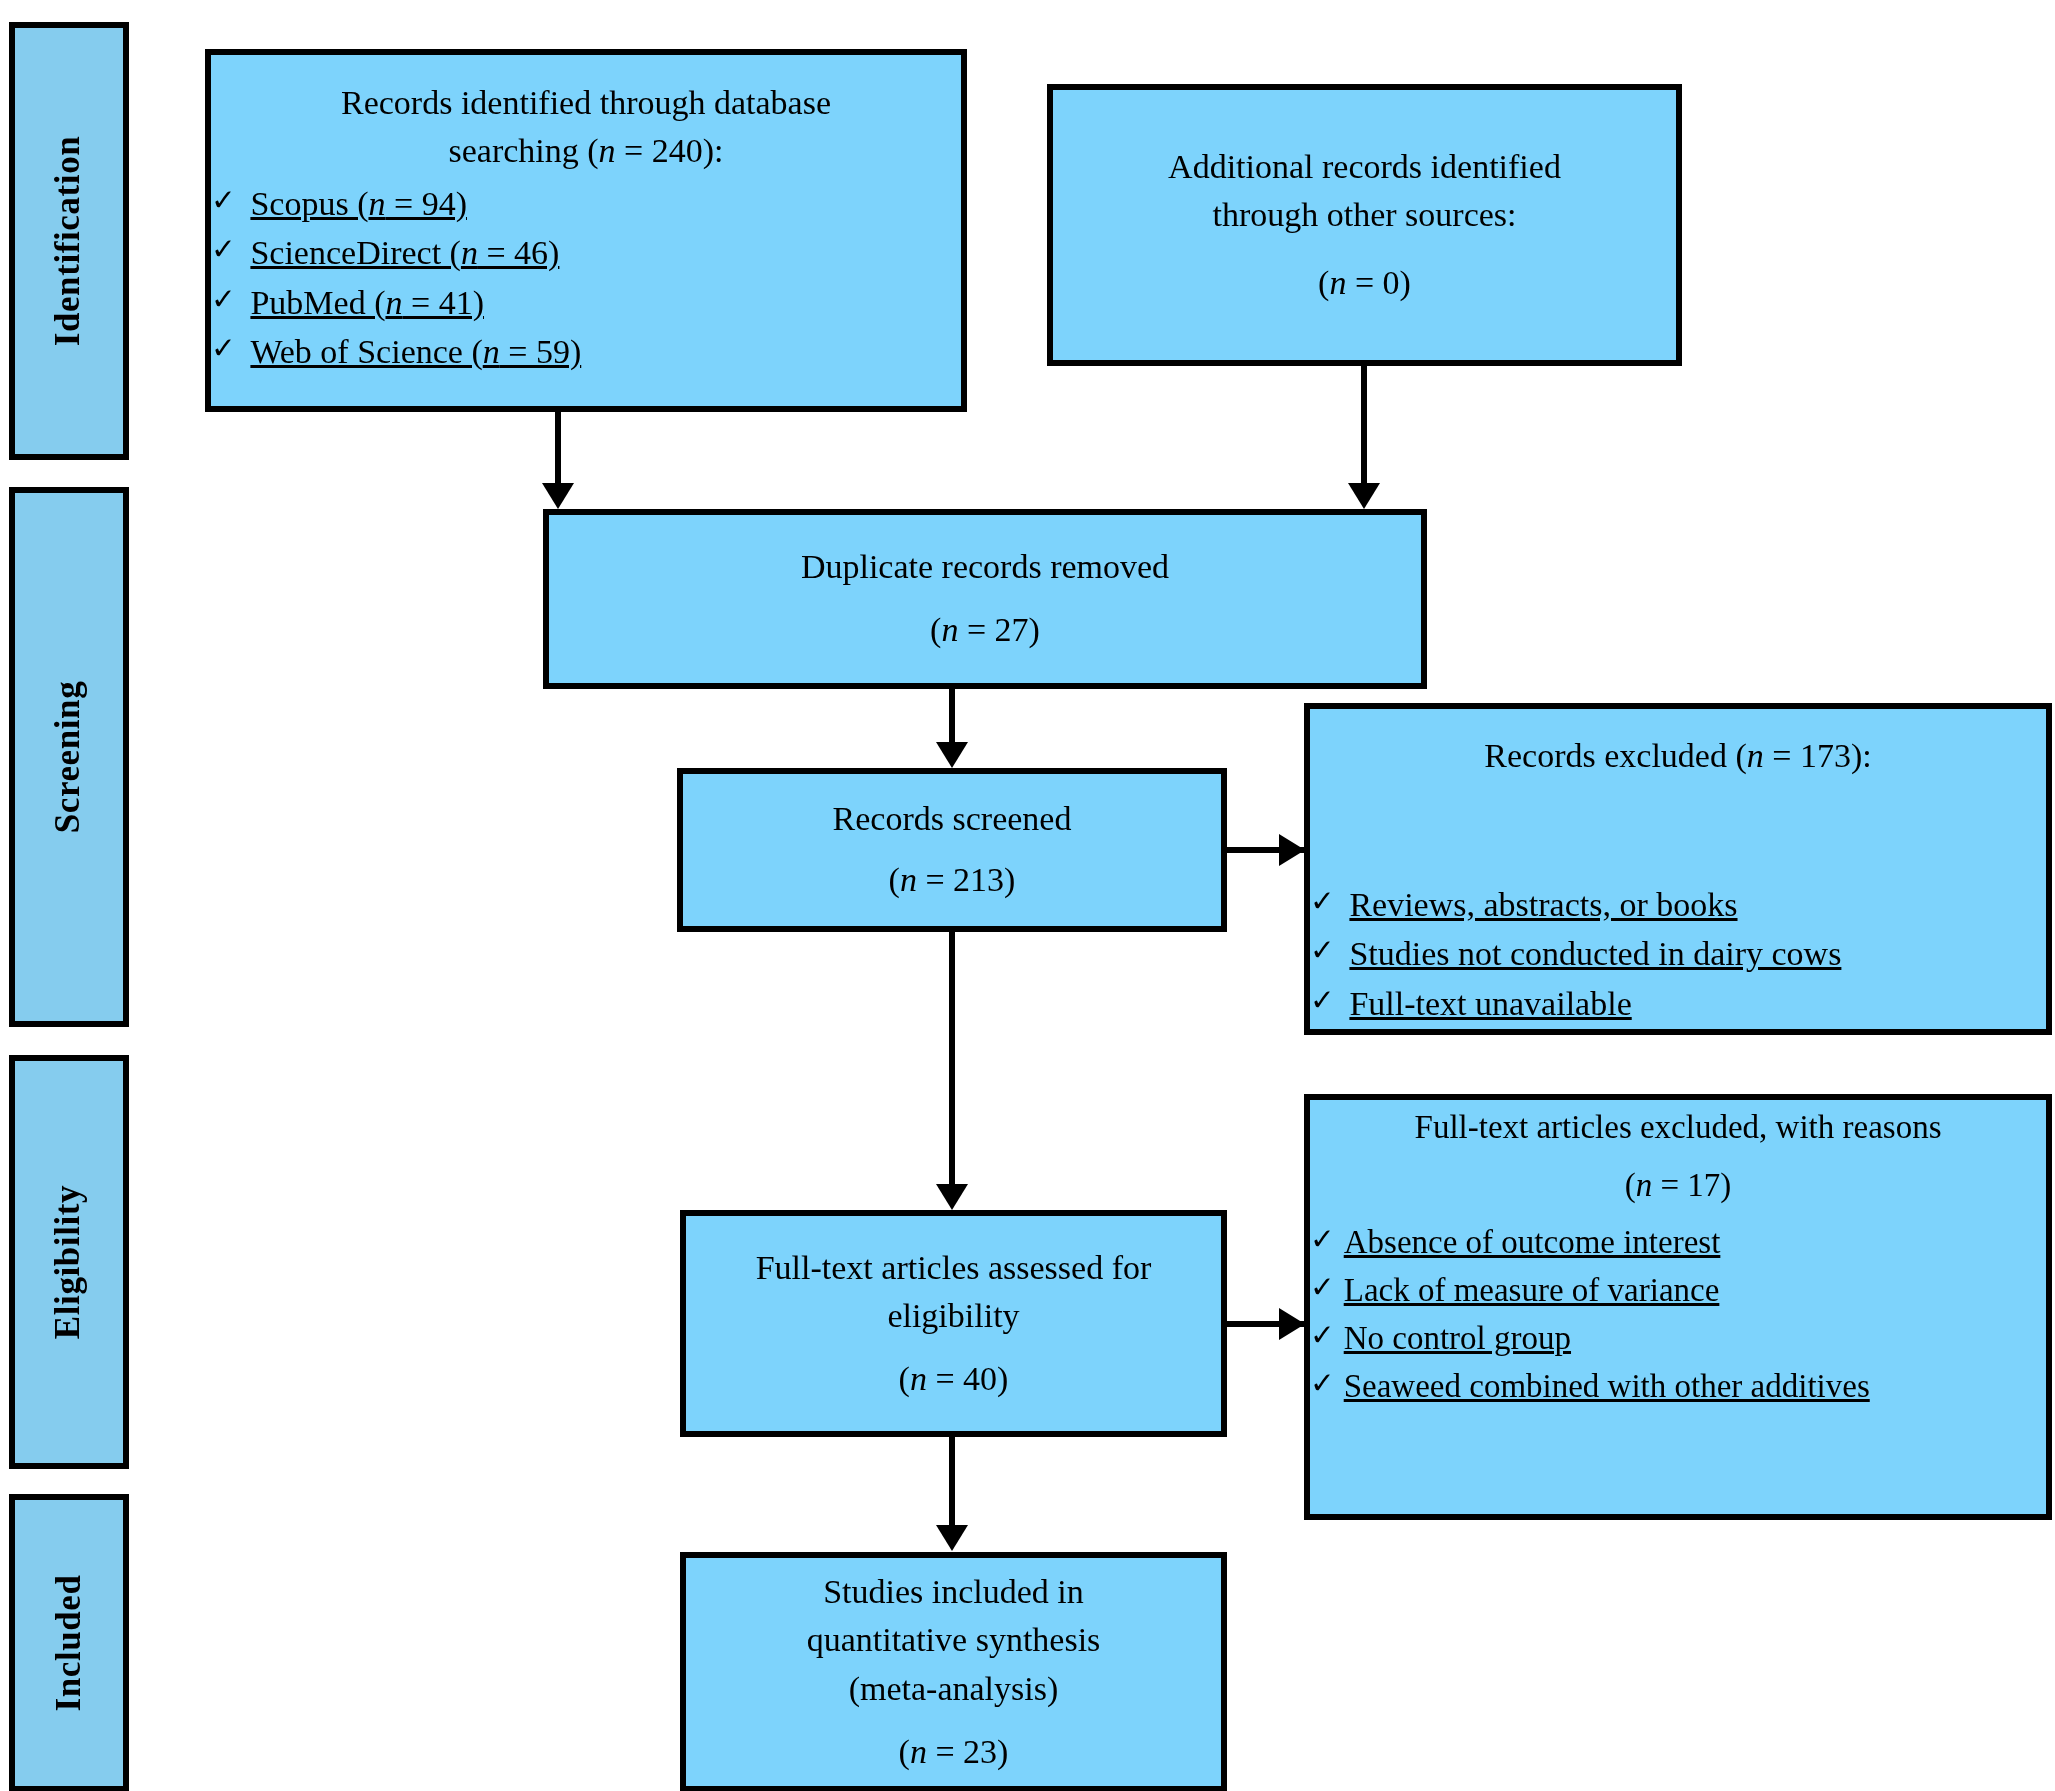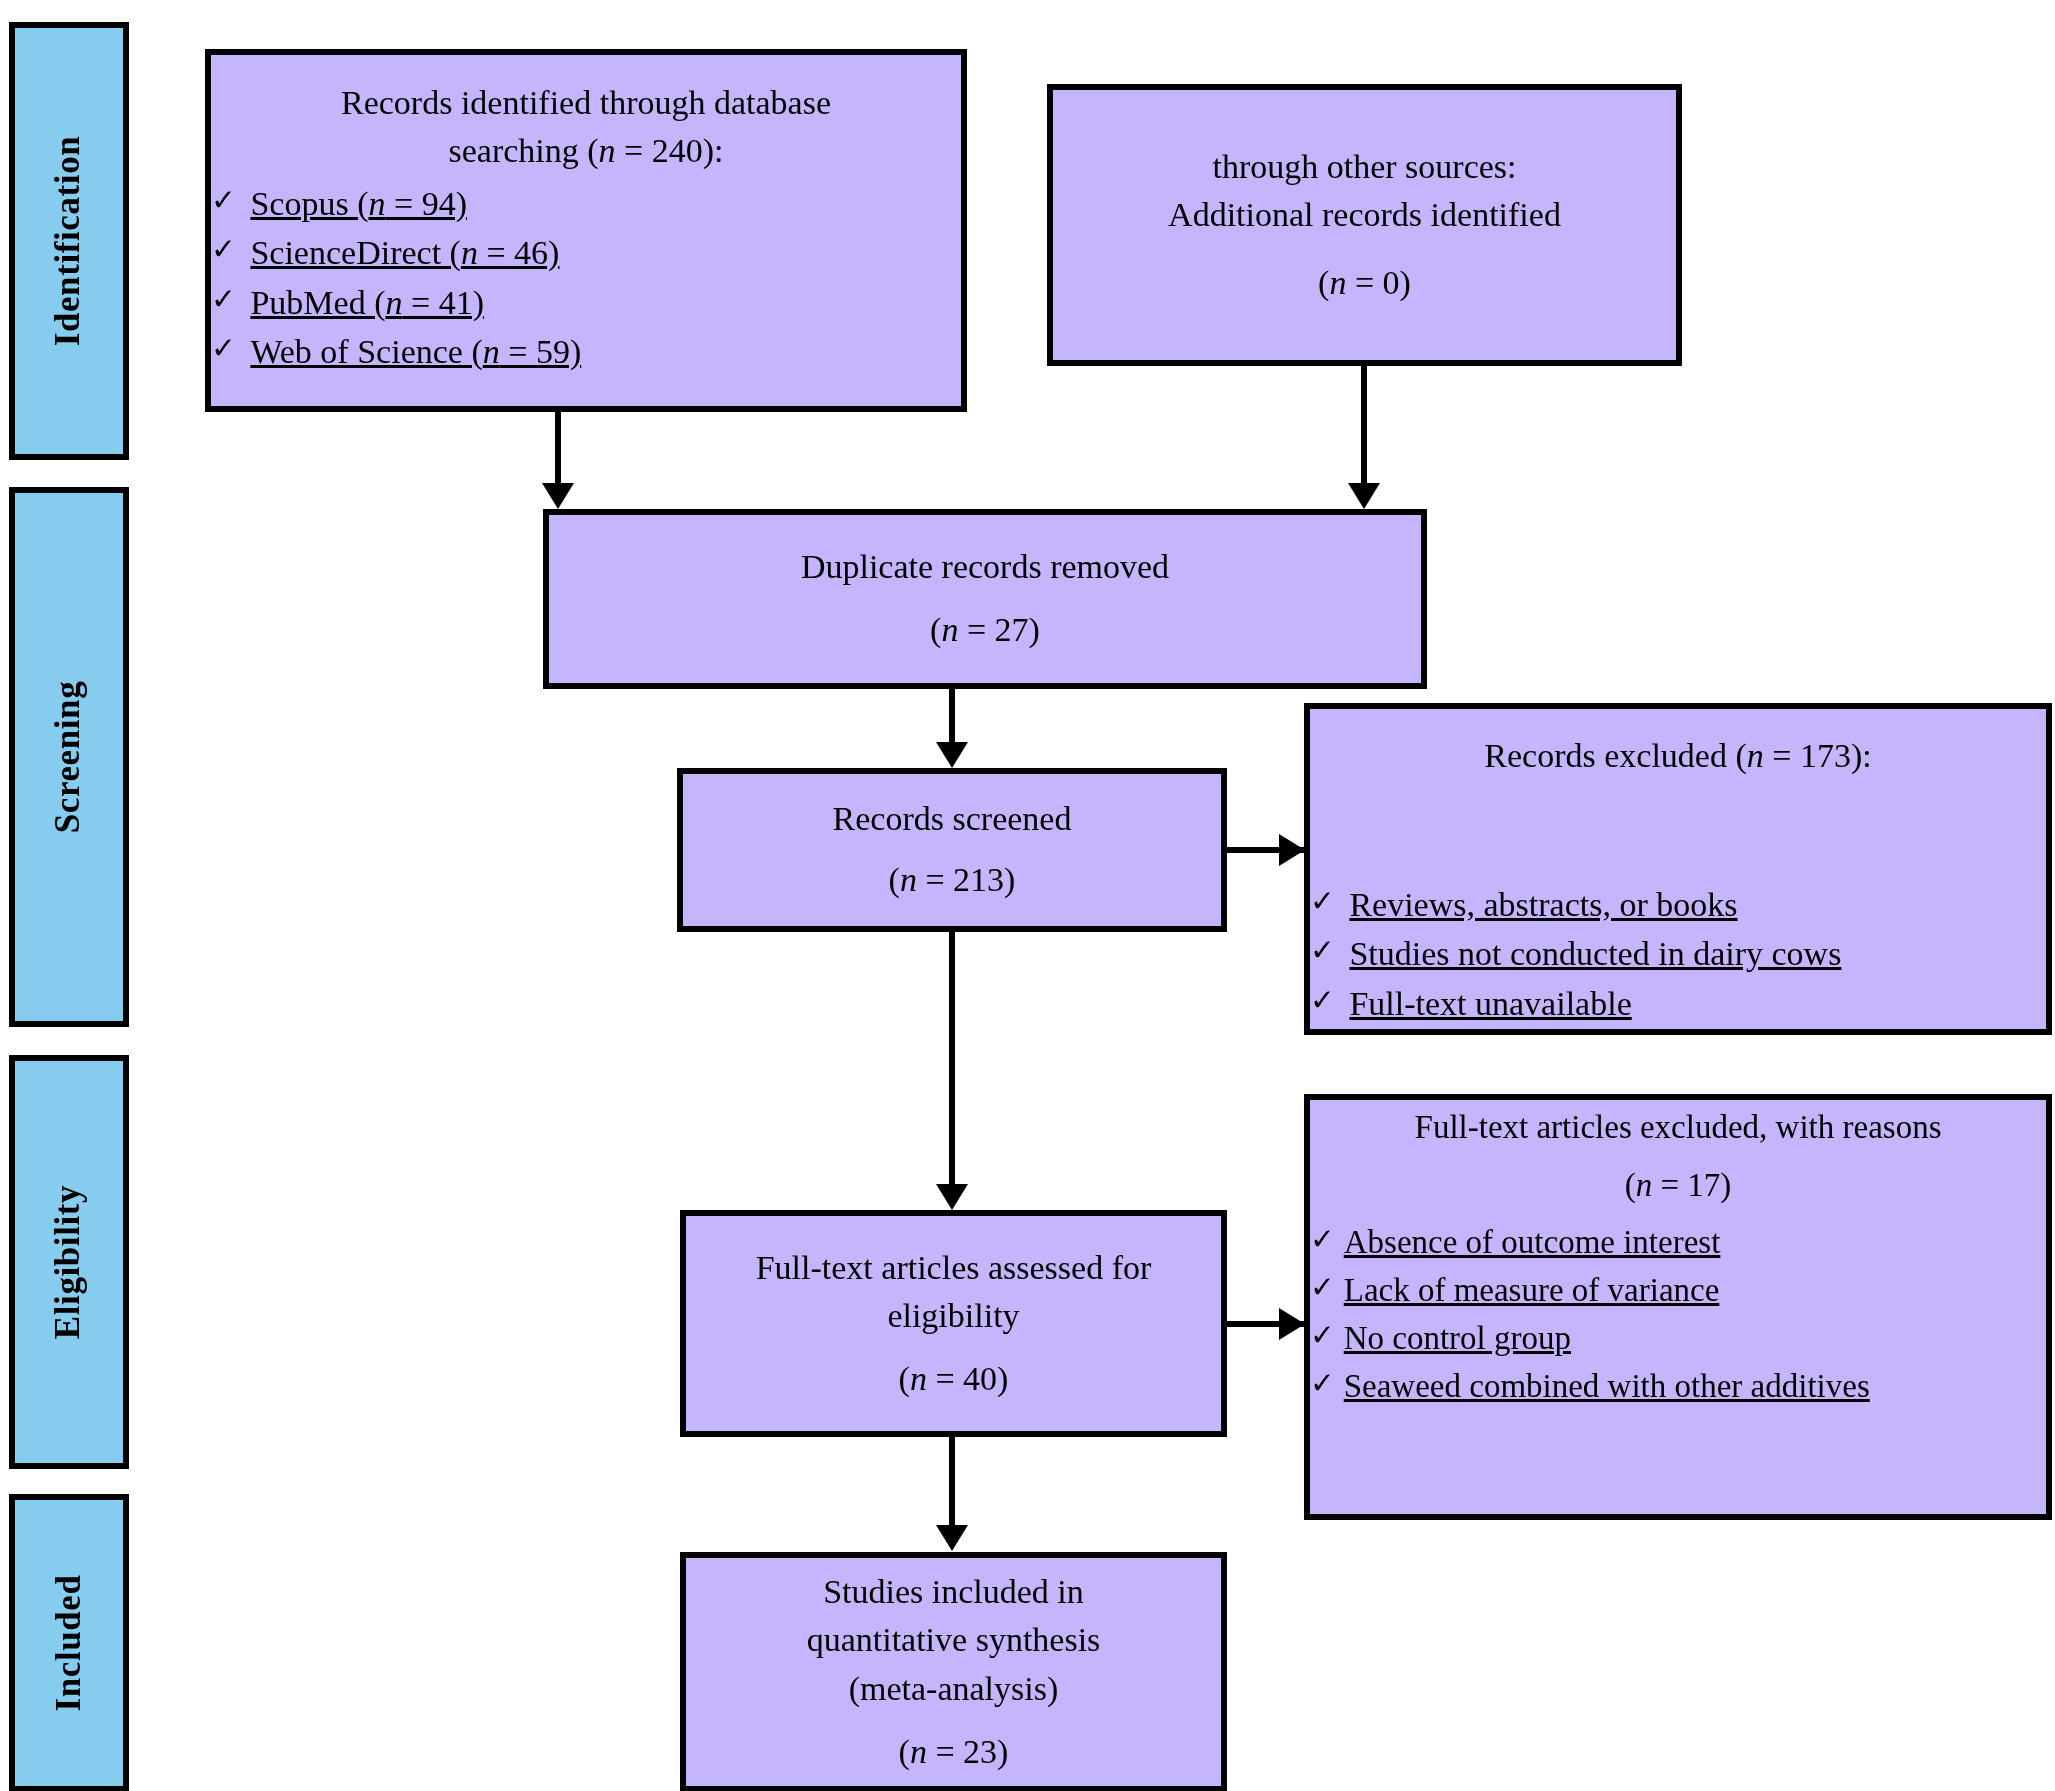--- a/index.html
+++ b/index.html
@@ -24,21 +24,21 @@
     font-weight: bold;
     font-size: 35px;
     letter-spacing: 0.6px;
     color: #000;
     font-family: "Liberation Serif", "DejaVu Serif", serif;
   }
 
   
   .node {
     position: absolute;
-    background: #c4b5fd;
+    background: #7dd3fc;
     border: 6.2px solid #000000;
     display: flex;
     flex-direction: column;
     justify-content: center;
     color: #000;
     font-size: 34px;
     line-height: 1.42;
   }
   .node .center { text-align: center; padding: 0 10.2px; }
   .node .lead   { text-align: center; padding: 0 17px; }
@@ -123,22 +123,22 @@
         <span class="li-text"><span>PubMed (</span><span class="ital">n</span><span> = 41)</span></span>
       </li>
       <li>
         <span class="tick">✓</span>
         <span class="li-text"><span>Web of Science (</span><span class="ital">n</span><span> = 59)</span></span>
       </li>
     </ul>
   </div>
 
   <div class="node" style="left:1047px; top:84px; width:635px; height:282px;">
+    <div class="center">Additional records identified</div>
     <div class="center">through other sources:</div>
-    <div class="center">Additional records identified</div>
     <div class="center" style="margin-top:19px;">
       <span>(</span><span class="ital">n</span><span> = 0)</span>
     </div>
   </div>
 
   <div class="node" style="left:543px; top:509px; width:884px; height:180px;">
     <div class="center">Duplicate records removed</div>
     <div class="center" style="margin-top:14.7px;">
       <span>(</span><span class="ital">n</span><span> = 27)</span>
     </div>

